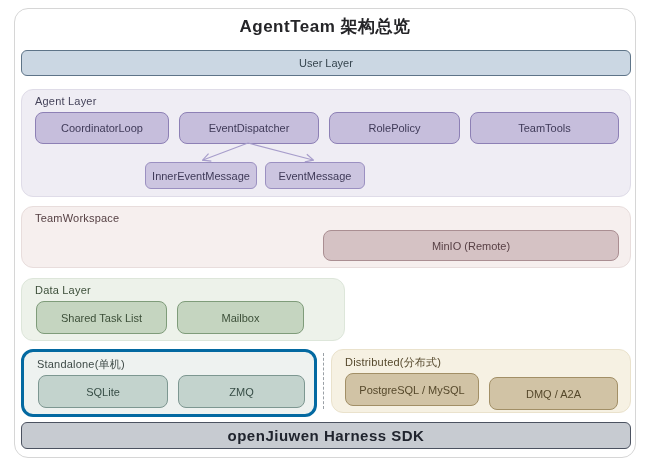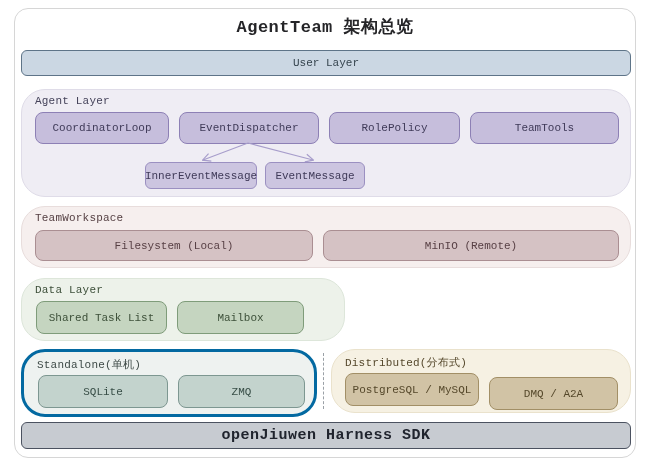--- a/index.html
+++ b/index.html
@@ -1,18 +1,18 @@
 <!DOCTYPE html>
 <html><head>
 <meta charset="utf-8">
 <style>
   html,body{margin:0;padding:0;background:#ffffff;}
   .page{
     position:relative;width:650px;height:469px;background:#ffffff;
-    font-family:Liberation Mono, monospace;
+    font-family:Liberation Sans, sans-serif;
     overflow:hidden;
   }
   .frame{
     position:absolute;left:14px;top:8px;width:620px;height:448px;
     border:1px solid #d6d6d6;border-radius:14px;background:#ffffff;
   }
   .title{
     position:absolute;left:0;top:6px;width:620px;text-align:center;
     font-size:17px;font-weight:bold;color:#252528;letter-spacing:.5px;
   }
@@ -24,21 +24,21 @@
     left:6px;top:41px;width:610px;height:26px;
     background:#cbd7e3;border:1.5px solid #5e7488;
     font-size:11px;color:#36454f;
   }
   .sdk-bar{
     left:6px;top:413px;width:610px;height:27px;
     background:#c7cbd1;border:1.5px solid #4b5260;
     font-size:15px;font-weight:bold;color:#20242e;letter-spacing:.5px;
   }
   .group{
-    position:absolute;border-radius:24px;box-sizing:border-box;
+    position:absolute;border-radius:12px;box-sizing:border-box;
   }
   .group-label{
     position:absolute;left:13px;top:5px;font-size:11px;letter-spacing:.2px;
   }
   .node{
     position:absolute;display:flex;align-items:center;justify-content:center;
     border-radius:8px;box-sizing:border-box;font-size:11px;white-space:nowrap;
   }
   
   .g-agent{left:6px;top:80px;width:610px;height:108px;background:#efedf4;border:1px solid #dfdce8;}
@@ -98,21 +98,20 @@
         <line x1="76" y1="2" x2="31" y2="19" stroke="#a79dcb" stroke-width="1.1" marker-end="url(#ah)"></line>
         <line x1="76" y1="2" x2="141" y2="19" stroke="#a79dcb" stroke-width="1.1" marker-end="url(#ah)"></line>
       </svg>
 
       <div class="node n-purple-light" style="left:123px;top:72px;width:112px;height:27px">InnerEventMessage</div>
       <div class="node n-purple-light" style="left:243px;top:72px;width:100px;height:27px">EventMessage</div>
     </section>
 
     <section class="group g-workspace">
       <div class="group-label">TeamWorkspace</div>
-      <div class="node n-rose" style="left:13px;top:23px;width:278px;height:31px">Filesystem (Local)</div>
       <div class="node n-rose" style="left:301px;top:23px;width:296px;height:31px">MinIO (Remote)</div>
     </section>
 
     <section class="group g-data">
       <div class="group-label">Data Layer</div>
       <div class="node n-green" style="left:14px;top:22px;width:131px;height:33px">Shared Task List</div>
       <div class="node n-green" style="left:155px;top:22px;width:127px;height:33px">Mailbox</div>
     </section>
 
 

